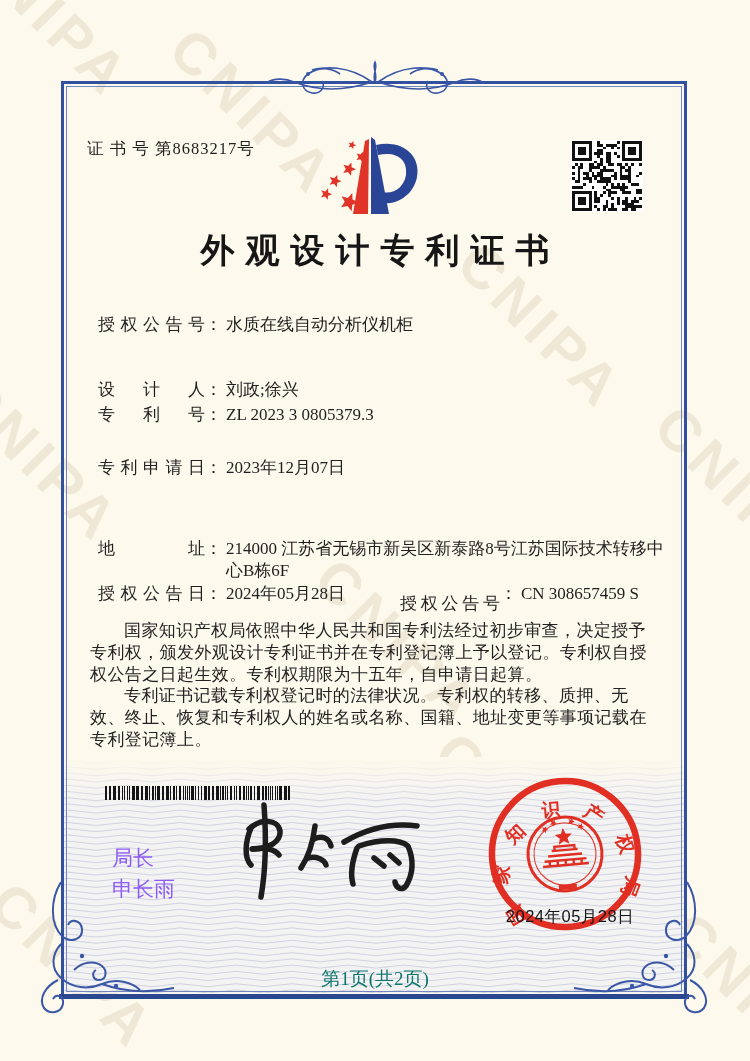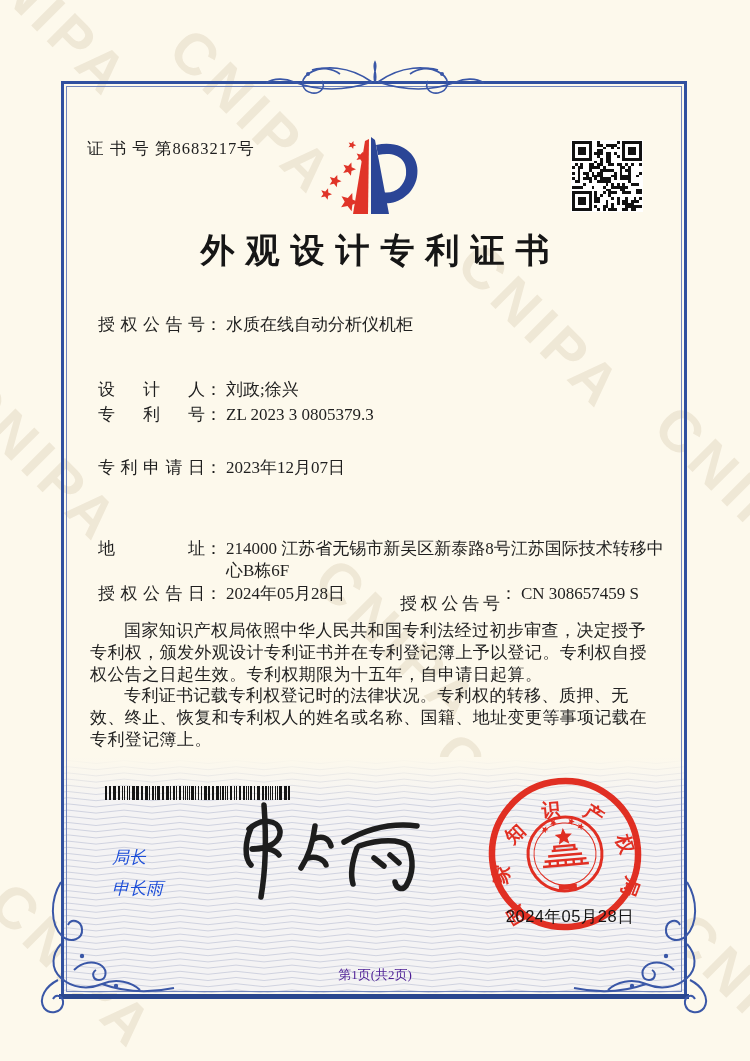--- a/index.html
+++ b/index.html
@@ -37,32 +37,32 @@
   .v-wide{width:440px;}
   .grp2{position:absolute;left:302px;top:0;}
   .grp2 .flabel{width:100px;margin-top:10px;}
 
   .paras{position:absolute;left:90px;top:620px;width:560px;font-size:17px;
          line-height:21.8px;letter-spacing:.4px;color:#222;}
   .paras p{margin:0;text-indent:2em;}
 
   .barcode{position:absolute;left:105px;top:786px;}
   .signer{position:absolute;left:112px;top:842px;font-family:"Liberation Sans","DejaVu Sans",sans-serif;
-          font-size:17px;line-height:31px;color:#1d4ed8;font-style:italic;}
+          font-size:21px;line-height:31px;color:#8b5cf6;}
   .signature{position:absolute;left:218px;top:798px;}
 
   .seal{position:absolute;left:484px;top:773px;width:162px;height:162px;transform:rotate(-5deg);opacity:.95;}
   .seal-stroke{stroke:#e02518;fill:none;}
   .seal-text{font-size:19px;font-weight:bold;fill:#e02518;letter-spacing:20px;
              font-family:"Liberation Serif",serif;}
   .sealdate{position:absolute;left:490px;top:906px;width:160px;text-align:center;
             font-family:"Liberation Sans","DejaVu Sans",sans-serif;font-size:16.5px;
             letter-spacing:.5px;color:#151515;}
 
-  .pagenum{position:absolute;left:0;width:750px;top:966px;text-align:center;font-size:13px;color:#4c1d95;}
+  .pagenum{position:absolute;left:0;width:750px;top:966px;text-align:center;font-size:19px;color:#0f766e;}
   .notebox{position:absolute;left:278px;top:1000px;width:156px;height:31px;background:#ffffff;
            display:flex;align-items:center;justify-content:center;font-size:16px;color:#222;}
 
   .ornament{position:absolute;}
   .orn path,.orn circle{stroke:#3a57a7;fill:none;stroke-width:2;}
   .orn .dot{fill:#3a57a7;stroke:none;}
   .fl path{stroke:#3a57a7;fill:none;stroke-width:1.6;}
   .fl .dot{fill:#3a57a7;stroke:none;}
 </style>
 </head>

